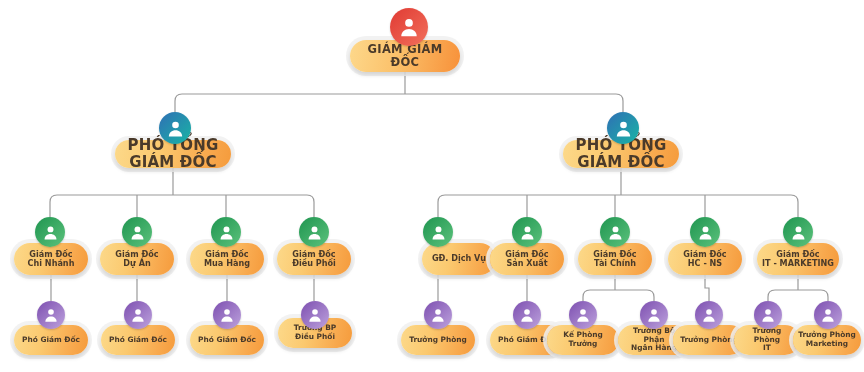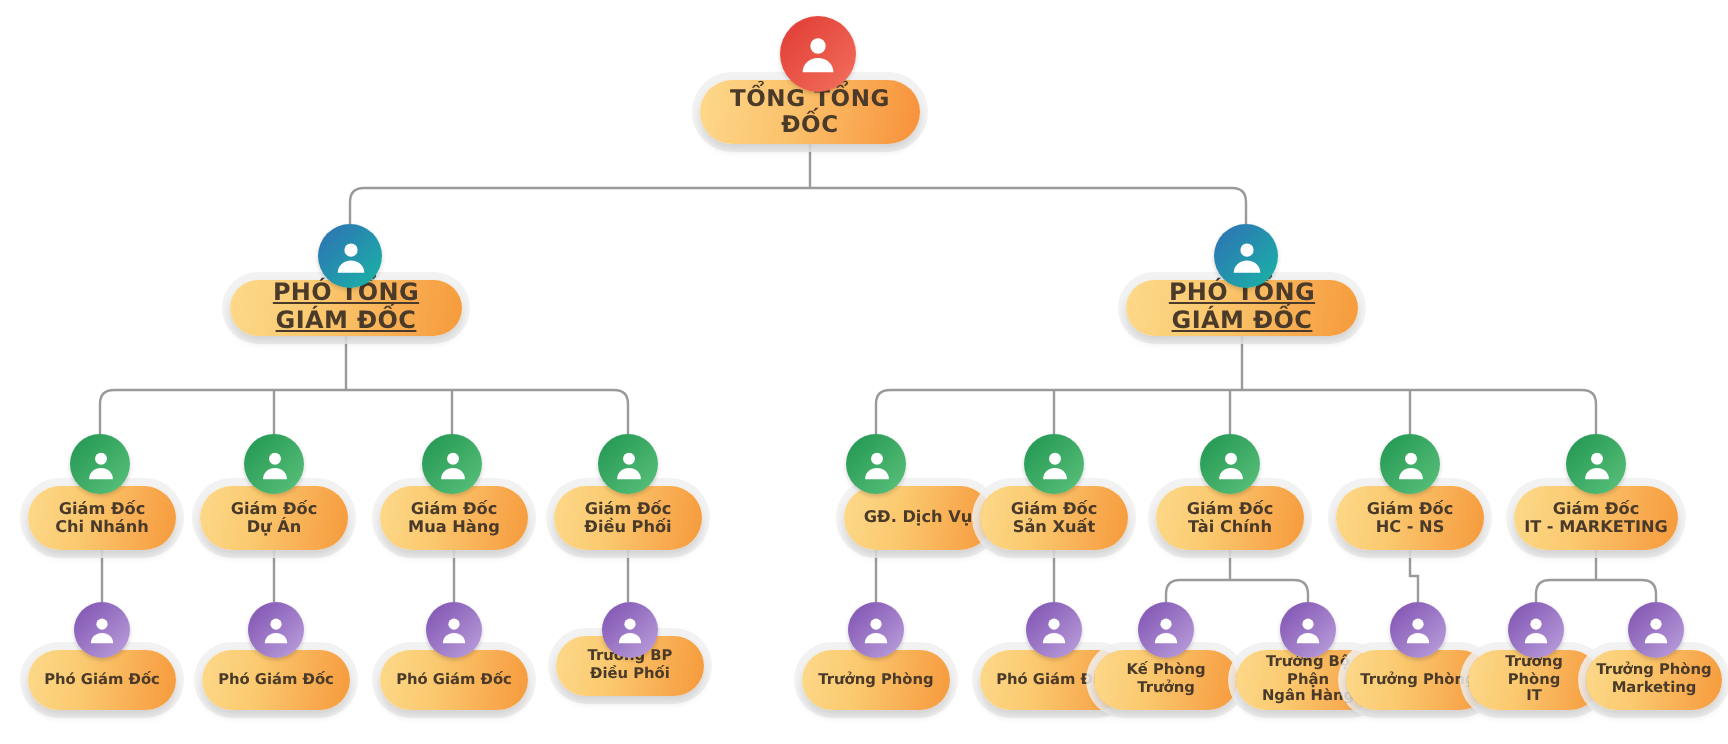--- a/index.html
+++ b/index.html
@@ -39,21 +39,21 @@
     white-space:pre-line;
     font-weight:600;
   }
   .root .pill{
     background:linear-gradient(100deg,#fdd88b 0%,#fbc069 45%,#f7913a 100%);
     border-radius:20px;
   }
   .root .pill .lbl{
     font-size:11.5px;letter-spacing:.3px;font-weight:700;color:#4a3a2a;
   }
-  .vp .pill .lbl{font-size:12px;letter-spacing:.2px;font-weight:700;color:#4a3a2a;text-decoration:underline;}
+  .vp .pill .lbl{font-size:15px;letter-spacing:.2px;font-weight:700;color:#4a3a2a;}
   .dir .pill .lbl{font-size:8.1px;font-weight:600;color:#4a3a2a;}
   .mgr .pill .lbl{font-size:7.4px;font-weight:600;color:#4a3a2a;}
 </style>
 </head>
 <body>
 
 <div id="chart">
   <svg id="links">
       <defs></defs>
       <path d="M405 72 L405 94" fill="none" stroke="#9a9a9a" stroke-width="1.2"></path>
@@ -90,21 +90,21 @@
       <path d="M828 297 L828 301" fill="none" stroke="#9a9a9a" stroke-width="1.2"></path>
     </svg>
 <div class="node root">
       <div class="avatar" style="left: 390px; top: 8px; width: 38px; height: 38px; background: linear-gradient(135deg, rgb(224, 58, 51) 0%, rgb(242, 112, 92) 100%);">
         <svg width="22" height="22" viewBox="0 0 24 24" aria-hidden="true">
           <circle cx="12" cy="7.6" r="4.2" fill="#ffffff"></circle>
           <path d="M3.6 22c0-4.7 3.8-7.8 8.4-7.8s8.4 3.1 8.4 7.8z" fill="#ffffff"></path>
         </svg>
       </div>
       <div class="pill" style="left: 350px; top: 40px; width: 110px; height: 32px;">
-        <span class="lbl">TỔNG TỔNG ĐỐC</span>
+        <span class="lbl">GIÁM GIÁM ĐỐC</span>
       </div>
     </div>
     <div class="node vp">
       <div class="avatar" style="left: 159px; top: 112px; width: 32px; height: 32px; background: linear-gradient(135deg, rgb(47, 111, 181) 0%, rgb(25, 181, 165) 100%);">
         <svg width="19" height="19" viewBox="0 0 24 24" aria-hidden="true">
           <circle cx="12" cy="7.6" r="4.2" fill="#ffffff"></circle>
           <path d="M3.6 22c0-4.7 3.8-7.8 8.4-7.8s8.4 3.1 8.4 7.8z" fill="#ffffff"></path>
         </svg>
       </div>
       <div class="pill" style="left: 115px; top: 140px; width: 116px; height: 28px;">

